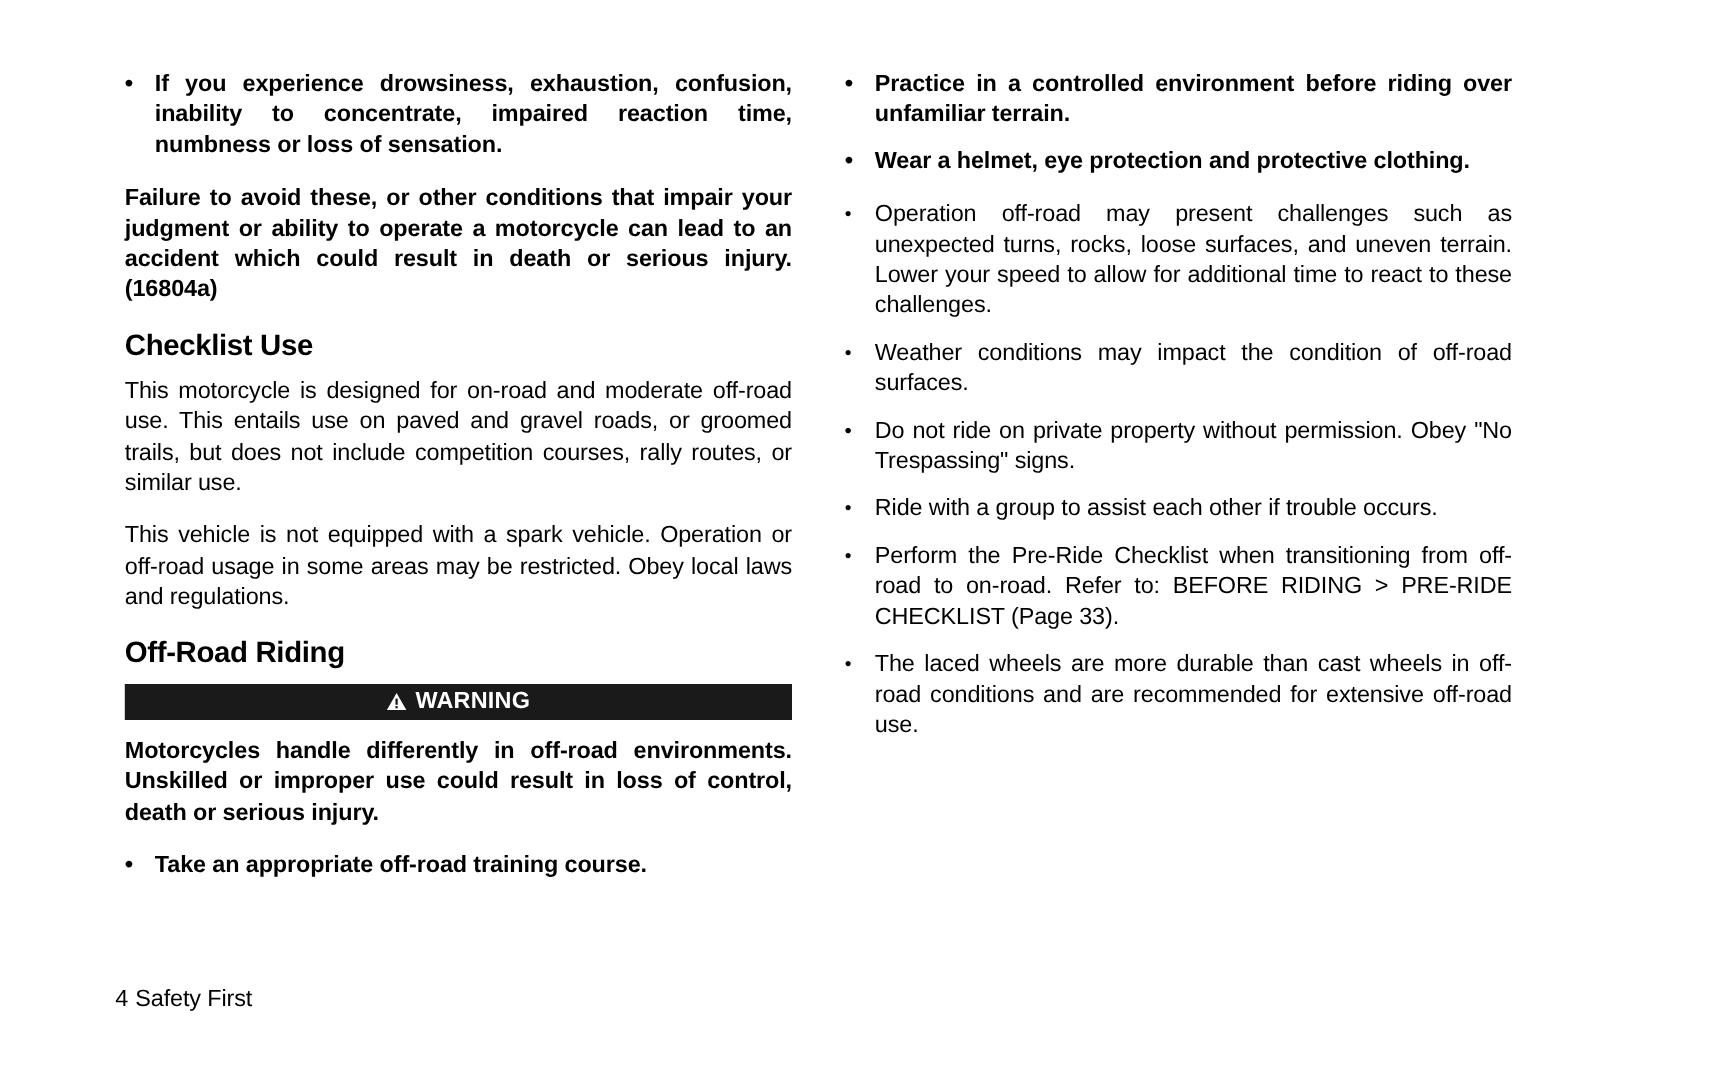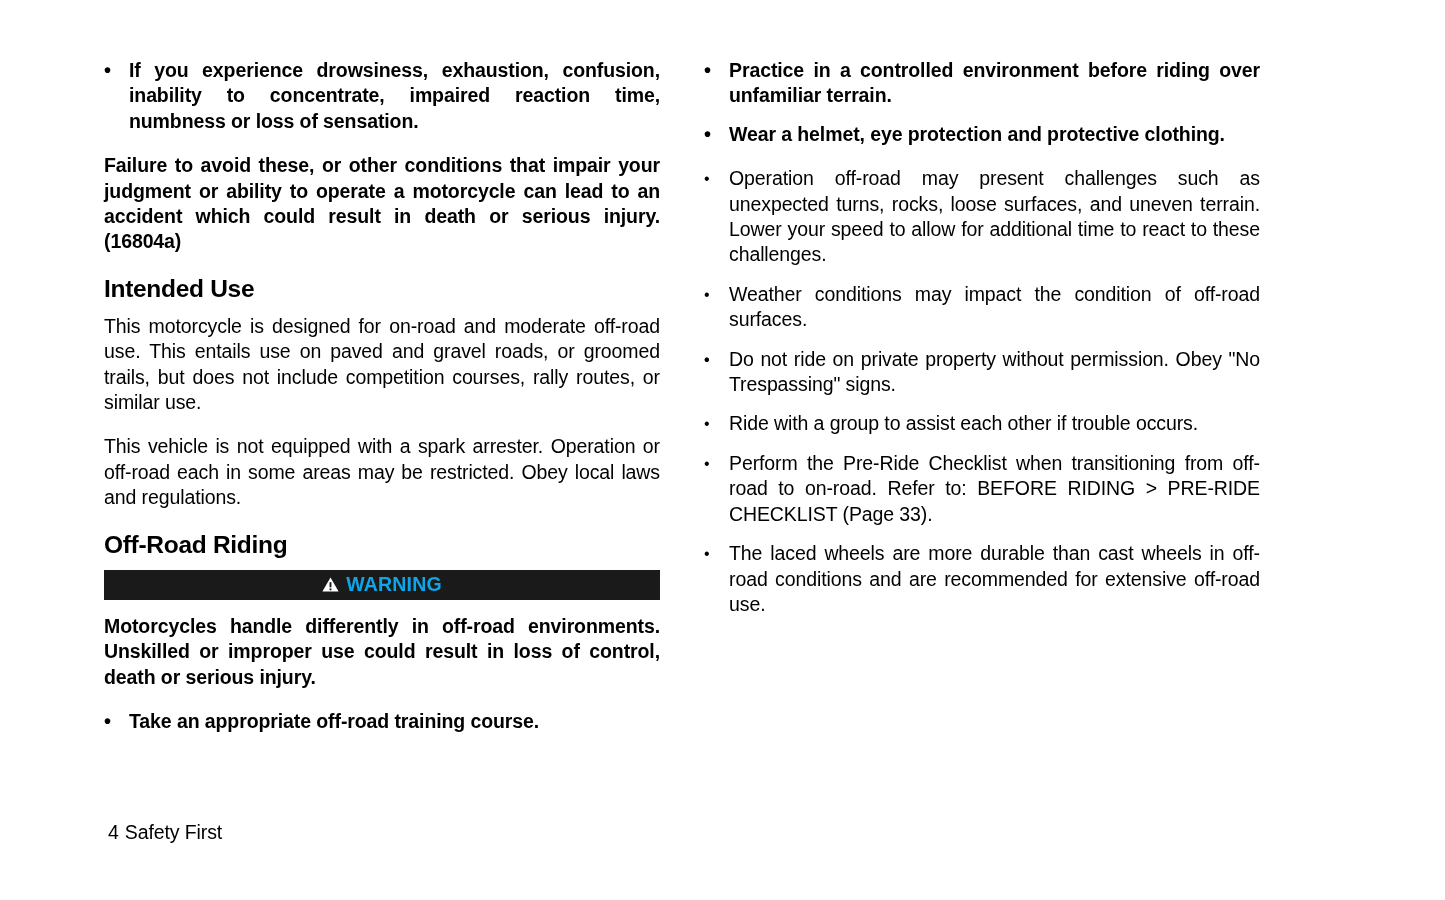--- a/index.html
+++ b/index.html
@@ -127,28 +127,28 @@
   .warning-icon {
     display: block;
     width: 17px;
     height: 15px;
   }
   .warning-label {
     font-size: 19.5px;
     font-weight: bold;
     letter-spacing: 0.2px;
     line-height: 1;
-    color: #0ea5e9;
+    color: #ffffff;
   }
 
   
 
   .footer {
     position: absolute;
-    left: 108px;
+    left: 96px;
     top: 820px;
     font-size: 19.5px;
     line-height: 25px;
     color: #000000;
     letter-spacing: -0.1px;
   }
   .footer .page-num { margin-right: 6px; }
 </style>
 </head>
 <body>
@@ -161,25 +161,25 @@
 
       <ul class="bullets bold">
         <li>
           <span class="bullet-dot">•</span>
           <span class="txt">If you experience drowsiness, exhaustion, confusion, inability to concentrate, impaired reaction time, numbness or loss of sensation.</span>
         </li>
       </ul>
 
       <p class="para bold">Failure to avoid these, or other conditions that impair your judgment or ability to operate a motorcycle can lead to an accident which could result in death or serious injury.  (16804a)</p>
 
-      <h2 class="heading">Intended Use</h2>
+      <h2 class="heading">Checklist Use</h2>
 
       <p class="para">This motorcycle is designed for on-road and moderate off-road use. This entails use on paved and gravel roads, or groomed trails, but does not include competition courses, rally routes, or similar use.</p>
 
-      <p class="para">This vehicle is not equipped with a spark arrester. Operation or off-road each in some areas may be restricted. Obey local laws and regulations.</p>
+      <p class="para">This vehicle is not equipped with a spark vehicle. Operation or off-road usage in some areas may be restricted. Obey local laws and regulations.</p>
 
       <h2 class="heading">Off-Road Riding</h2>
 
       <div class="warning-banner">
         <div class="warning-inner">
           <svg class="warning-icon" viewBox="0 0 17 15" aria-hidden="true">
             <path d="M8.5 0.4 L16.6 14.6 L0.4 14.6 Z" fill="#ffffff"></path>
             <rect x="7.55" y="5.2" width="1.9" height="5.1" fill="#1a1a1a"></rect>
             <rect x="7.55" y="11.4" width="1.9" height="1.9" fill="#1a1a1a"></rect>
           </svg>

